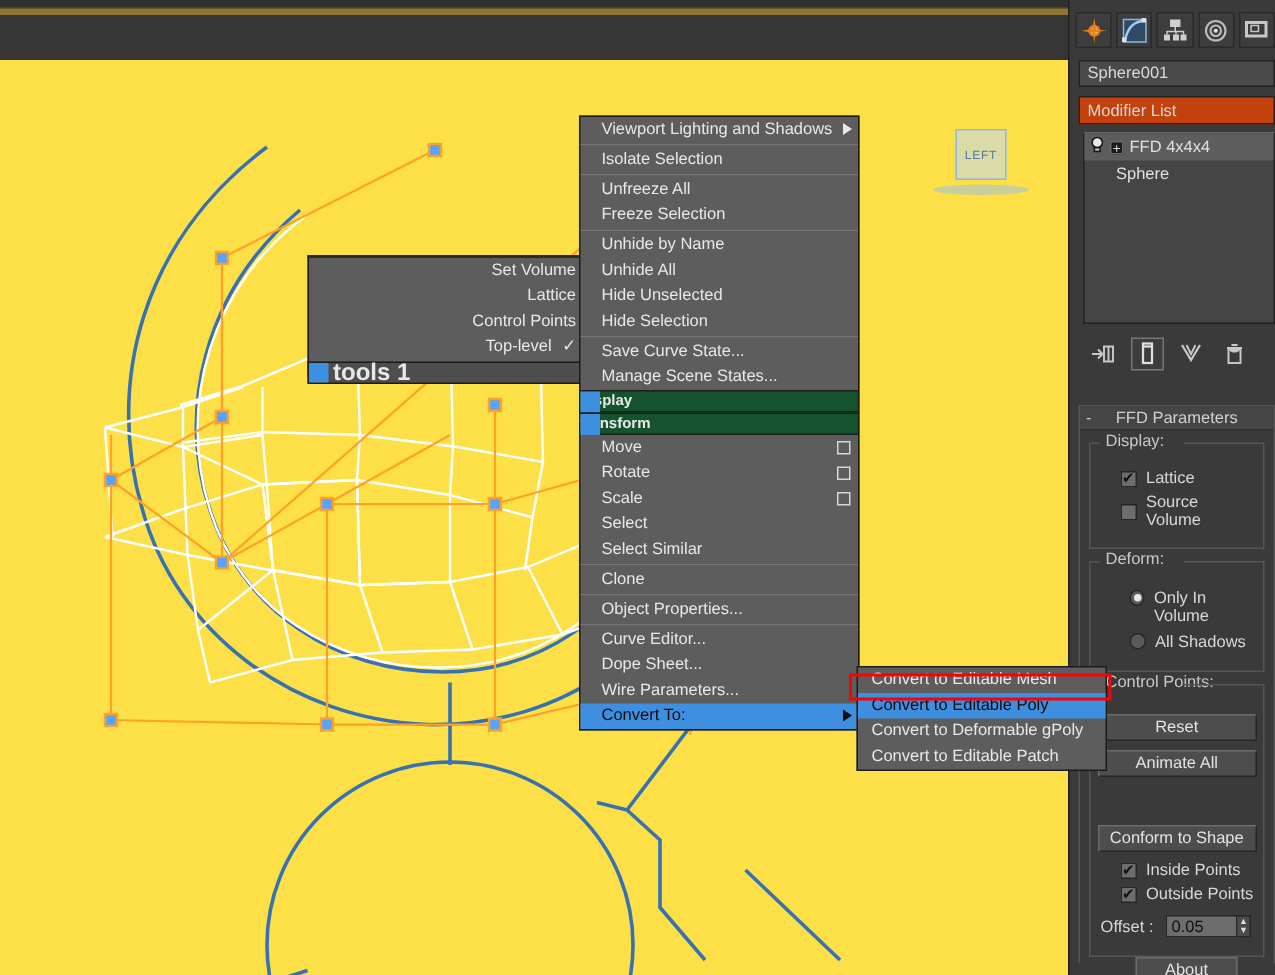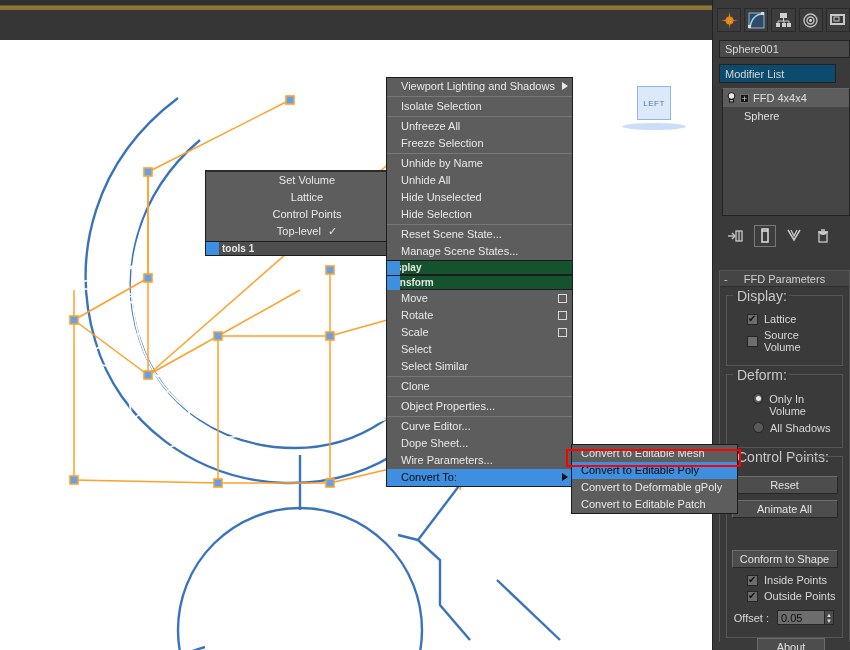--- a/index.html
+++ b/index.html
@@ -11,21 +11,21 @@
   }
   #app { position: relative; width: 850px; height: 650px; }
 
   
   .topbar { position: absolute; left: 0; top: 0; width: 712px; height: 40px; background: #363636; }
   .topbar .gold { position: absolute; left: 0; top: 6px; width: 712px; height: 4px; background: #8a7536; }
   .topbar .goldedge { position: absolute; left: 0; top: 5px; width: 712px; height: 1px; background: #6a5a28; }
   .topbar .darkline { position: absolute; left: 0; top: 0px; width: 712px; height: 5px; background: #303030; }
 
   
-  .viewport { position: absolute; left: 0; top: 40px; width: 712px; height: 610px; background: #ffffff; overflow: hidden; }
+  .viewport { position: absolute; left: 0; top: 40px; width: 712px; height: 610px; background: #fde047; overflow: hidden; }
   .viewport svg { position: absolute; left: 0; top: 0; }
 
   .viewcube {
     position: absolute; left: 637px; top: 46px; width: 34px; height: 34px;
     background: rgba(190,215,245,0.55);
     border: 1px solid #93b6e0;
     color: #5577a0; font-size: 8px; text-align: center; line-height: 34px;
     letter-spacing: 0.5px;
   }
   .viewcube-base { position: absolute; left: 622px; top: 83px; width: 64px; height: 7px;
@@ -36,22 +36,22 @@
     border-left: 1px solid #222; }
   .panel-tabs { position: absolute; left: 713px; top: 8px; width: 137px; height: 26px; display: flex; gap: 3px; padding-left: 4px; }
   .ptab { width: 25px; height: 24px; background: #3d3d3d; border: 1px solid #2a2a2a; display: flex; align-items: center; justify-content: center; }
 
   .namefield {
     position: absolute; left: 719px; top: 40px; width: 131px; height: 18px;
     background: #4a4a4a; border: 1px solid #222; color: #d8d8d8;
     font-size: 11px; line-height: 17px; padding-left: 5px;
   }
   .modlist {
-    position: absolute; left: 719px; top: 64px; width: 117px; height: 19px;
-    background: #0c4a6e; border: 1px solid #222; color: #d8d8d8;
+    position: absolute; left: 719px; top: 64px; width: 131px; height: 19px;
+    background: #c2410c; border: 1px solid #222; color: #d8d8d8;
     font-size: 11px; line-height: 18px; padding-left: 5px;
   }
   .stack {
     position: absolute; left: 722px; top: 88px; width: 128px; height: 128px;
     background: #454545; border: 1px solid #222; border-top: 1px solid #666;
   }
   .stack-row { height: 18px; display: flex; align-items: center; font-size: 11px; color: #e0e0e0; padding-left: 4px; gap: 4px; }
   .stack-row.sel { background: #5d5d5d; }
   .plusbox { width: 9px; height: 9px; background: #1a1a1a; color: #ddd; font-size: 9px; line-height: 8px; text-align: center; border: 1px solid #6b6b6b; }
 
@@ -64,21 +64,21 @@
     background: #3a3a3a; border: 1px solid #555; border-bottom: none;
   }
   .rollout-head { height: 16px; background: #454545; border-bottom: 1px solid #2e2e2e; color: #d0d0d0;
     font-size: 11px; display: flex; align-items: center; justify-content: center; position: relative; }
   .rollout-head .minus { position: absolute; left: 4px; color: #ccc; font-size: 11px; }
 
   .group { margin: 8px 6px 4px 6px; border: 1px solid #555; border-top: none; position: relative; padding: 14px 4px 8px 4px; }
   .group::before, .group::after { content: ""; position: absolute; top: 0; height: 1px; background: #555; }
   .group::before { left: 0; width: 6px; }
   .group::after { right: 0; left: 62px; }
-  .group > .glabel { position: absolute; top: -7px; left: 7px; font-size: 14px; color: #c8c8c8; background: #3a3a3a; padding: 0 3px; }
+  .group > .glabel { position: absolute; top: -7px; left: 7px; font-size: 11px; color: #c8c8c8; background: #3a3a3a; padding: 0 3px; }
 
   .chk { display: flex; align-items: center; gap: 6px; font-size: 11px; color: #d8d8d8; margin: 4px 0 4px 16px; }
   .chkbox { width: 11px; height: 11px; background: #6d6d6d; border: 1px solid #262626; position: relative; }
   .chkbox.on::after { content: "\2714"; position: absolute; left: 0px; top: -2px; font-size: 10px; color: #111; }
   .radio { display: flex; align-items: flex-start; gap: 6px; font-size: 11px; color: #d8d8d8; margin: 5px 0 5px 22px; }
   .rbox { width: 11px; height: 11px; border-radius: 50%; background: #5a5a5a; border: 1px solid #262626; position: relative; }
   .rbox.on::after { content: ""; position: absolute; left: 2px; top: 2px; width: 5px; height: 5px; border-radius: 50%; background: #e8e8e8; }
 
   .pbtn { margin: 6px auto; width: 106px; height: 18px; background: #4d4d4d; border: 1px solid #6c6c6c; border-bottom-color: #262626; border-right-color: #262626;
     color: #e2e2e2; font-size: 11px; display: flex; align-items: center; justify-content: center; }
@@ -88,24 +88,24 @@
   .spinarrows { width: 9px; height: 15px; background: #4a4a4a; border: 1px solid #262626; border-left: none; display: flex; flex-direction: column; align-items: center; justify-content: center; color: #ddd; font-size: 6px; line-height: 6px; }
 
   .aboutbtn { position: absolute; left: 757px; top: 638px; width: 68px; height: 18px; background: #4d4d4d; border: 1px solid #6c6c6c;
     color: #e2e2e2; font-size: 11px; display: flex; align-items: center; justify-content: center; }
 
   
   .quad-left {
     position: absolute; left: 205px; top: 170px; width: 190px; height: 80px;
     background: #5d5d5d; border: 1px solid #1c1c1c; border-top: 2px solid #2b2b2b;
   }
-  .quad-left .qitem { height: 17px; font-size: 11px; color: #e8e8e8; text-align: center; padding-right: 10px; line-height: 17px; padding-left: 24px; }
+  .quad-left .qitem { height: 17px; font-size: 11px; color: #e8e8e8; text-align: right; padding-right: 10px; line-height: 17px; padding-left: 24px; }
   .qtitle {
     position: absolute; left: 205px; top: 241px; width: 190px; height: 15px;
-    background: #4e4e4e; border: 1px solid #1c1c1c; color: #e8e8e8; font-size: 10px;
+    background: #4e4e4e; border: 1px solid #1c1c1c; color: #e8e8e8; font-size: 16px;
     font-weight: bold; line-height: 13px; padding-left: 16px;
   }
   .qtitle .tab { position: absolute; left: 0; top: 0; width: 13px; height: 13px; background: #3f8fe0; }
 
   .quad-right {
     position: absolute; left: 386px; top: 77px; width: 187px;
     background: #5d5d5d; border: 1px solid #1c1c1c;
   }
   .qr-item { height: 17px; font-size: 11px; color: #e8e8e8; line-height: 17px; padding-left: 14px; position: relative; }
   .qr-item.hl { background: #3f8fe0; color: #0d0d0d; }
@@ -416,21 +416,21 @@
     <div class="qr-item"><span>Isolate Selection</span></div>
     <div class="qr-sep"></div>
     <div class="qr-item"><span>Unfreeze All</span></div>
     <div class="qr-item"><span>Freeze Selection</span></div>
     <div class="qr-sep"></div>
     <div class="qr-item"><span>Unhide by Name</span></div>
     <div class="qr-item"><span>Unhide All</span></div>
     <div class="qr-item"><span>Hide Unselected</span></div>
     <div class="qr-item"><span>Hide Selection</span></div>
     <div class="qr-sep"></div>
-    <div class="qr-item"><span>Reset Scene State...</span></div>
+    <div class="qr-item"><span>Save Curve State...</span></div>
     <div class="qr-item"><span>Manage Scene States...</span></div>
 
     <div class="qr-title">
       <span class="tab"></span>
       <span>display</span>
     </div>
     <div class="qr-title">
       <span class="tab"></span>
       <span>transform</span>
     </div>

